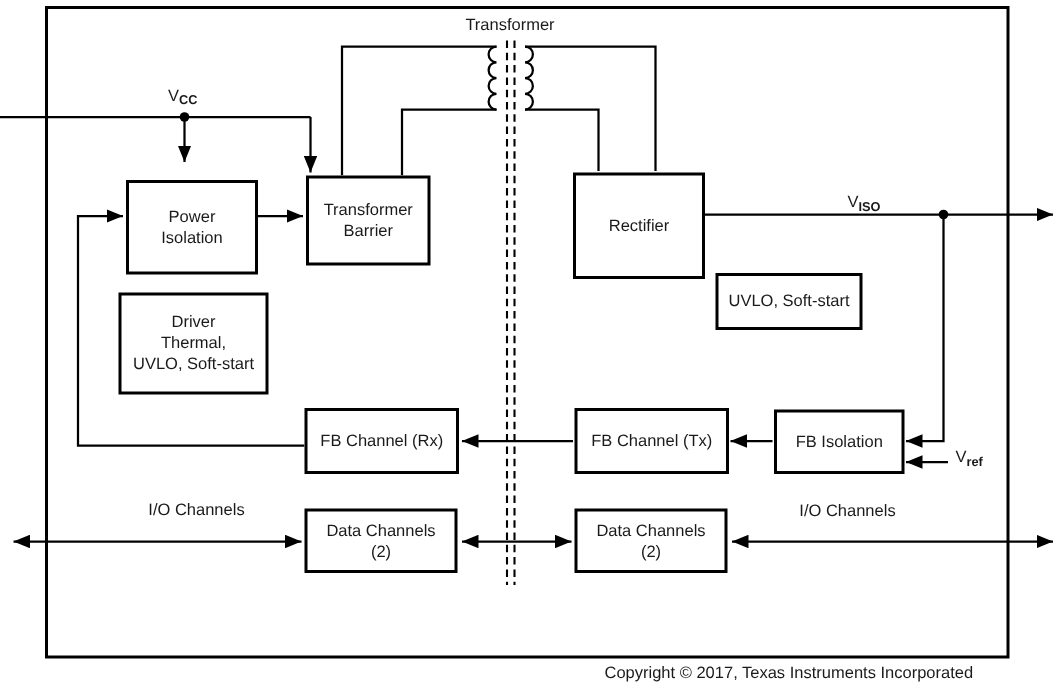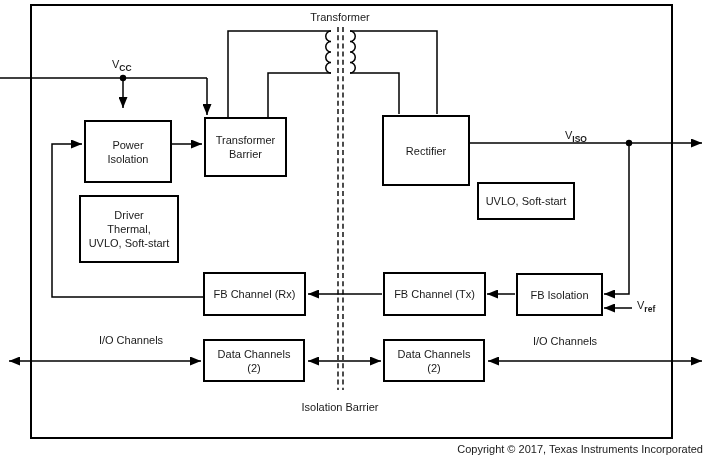--- a/index.html
+++ b/index.html
@@ -44,21 +44,20 @@
     z-index: 3;
   }
   .lbl.center { text-align: center; }
   .vlabel sub {
     font-size: 8.5px;
     vertical-align: -2.5px;
     line-height: 0;
     font-weight: bold;
   }
   .copyright {
-    text-align: right;
   }
 </style>
 </head>
 <body>
 
 <div class="stage">
 
   <svg class="wires" width="705" height="461" viewBox="0 0 705 461">
     <defs>
       <marker id="arr" markerUnits="userSpaceOnUse" markerWidth="11" markerHeight="9" viewBox="0 0 11 9" refX="11" refY="4.5" orient="auto-start-reverse">
@@ -161,17 +160,16 @@
   <div class="lbl vlabel" style="left:112px;top:58px"><span>V</span><sub>CC</sub></div>
 
   <div class="lbl vlabel" style="left:565px;top:129px"><span>V</span><sub>ISO</sub></div>
 
   <div class="lbl vlabel" style="left:637px;top:299px"><span>V</span><sub>ref</sub></div>
 
   <div class="lbl center" style="left:94px;top:334px;width:74px">I/O Channels</div>
 
   <div class="lbl center" style="left:527px;top:335px;width:76px">I/O Channels</div>
 
-  <div class="lbl center" style="left:288px;top:401px;width:104px">Isolation Barrier</div>
 
   <div class="lbl copyright" style="left:403px;top:443px;width:300px">Copyright © 2017, Texas Instruments Incorporated</div>
 
 </div>
 
 </body></html>

